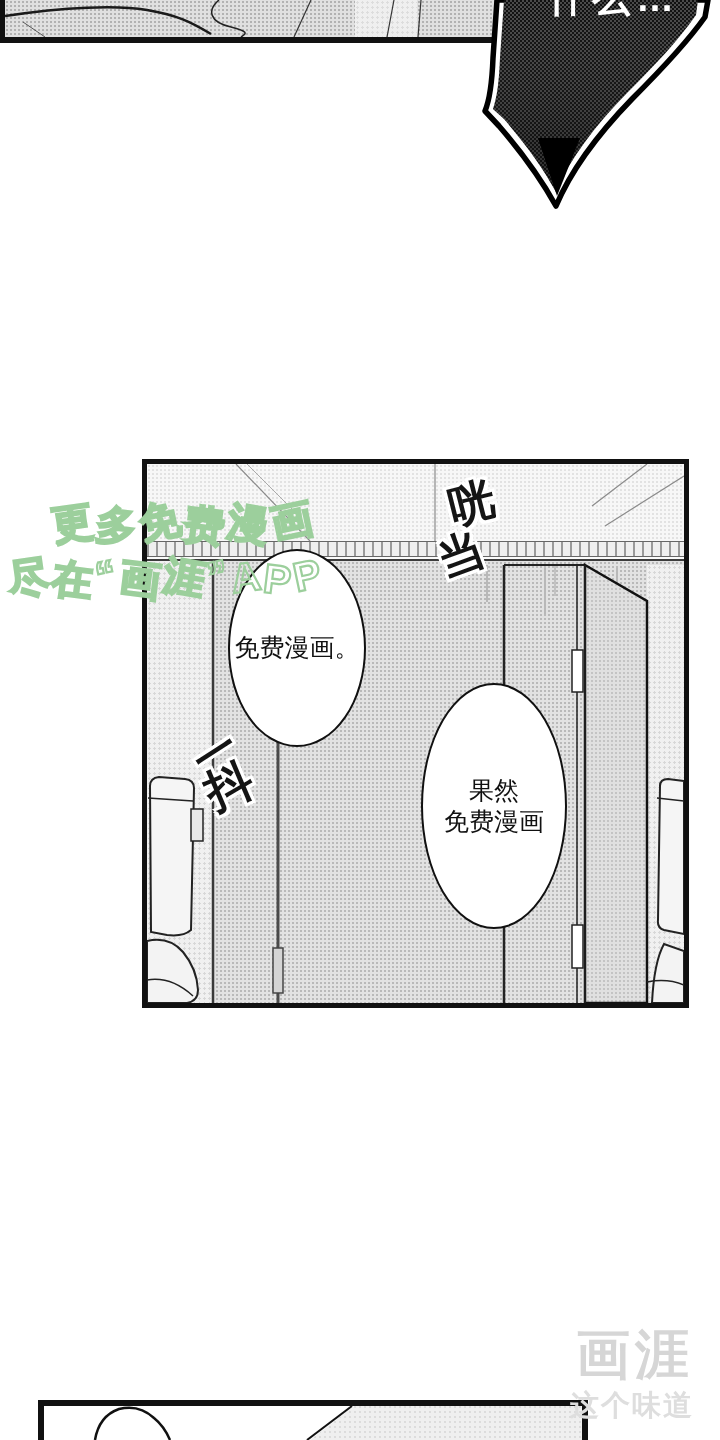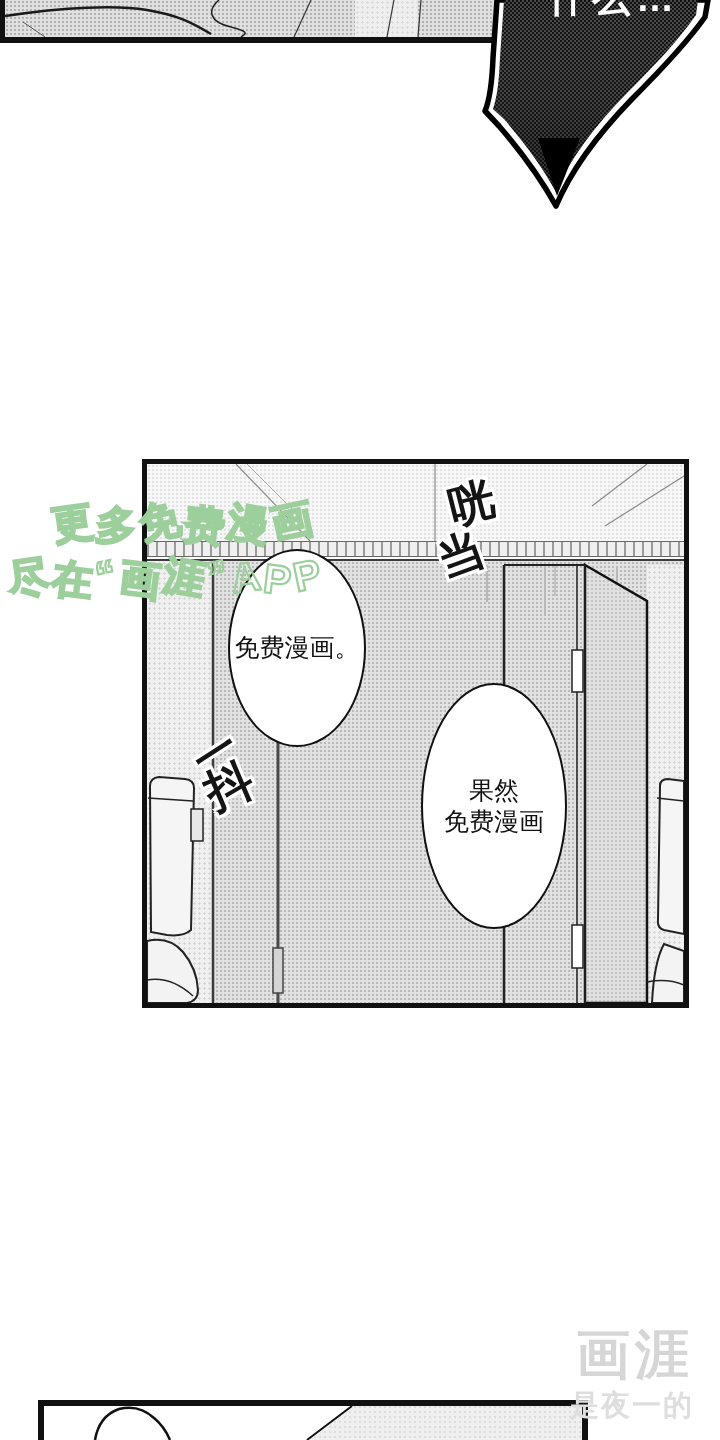--- a/index.html
+++ b/index.html
@@ -186,21 +186,21 @@
         <div>免费漫画</div>
       </div>
     </div>
   </div>
 
   <div id="wm-line1" class="abs wm"><span class="ch">更</span><span class="ch">多</span><span class="ch">免</span><span class="ch">费</span><span class="ch">漫</span><span class="ch">画</span></div>
   <div id="wm-line2" class="abs wm"><span class="ch">尽</span><span class="ch">在</span><span class="ch">“</span><span class="ch">画</span><span class="ch">涯</span><span class="ch">”</span><span class="ch">A</span><span class="ch">P</span><span class="ch">P</span></div>
 
   <div id="logo" class="abs">
     <div id="logo-title">画涯</div>
-    <div id="logo-sub">是夜一的</div>
+    <div id="logo-sub">这个味道</div>
   </div>
 
   <div id="bottom-panel" class="abs">
     <svg class="abs" style="left:0;top:0" width="538" height="34">
       <path d="M310,0 L538,0 L538,34 L266,34 Z" fill="url(#liteDots)"></path>
       <path d="M51,34 Q55,10 75,3 Q95,-2 110,12 Q120,20 126,34" fill="none" stroke="#111" stroke-width="2.5"></path>
       <path d="M263,34 L308,0" fill="none" stroke="#111" stroke-width="2"></path>
     </svg>
   </div>
 

